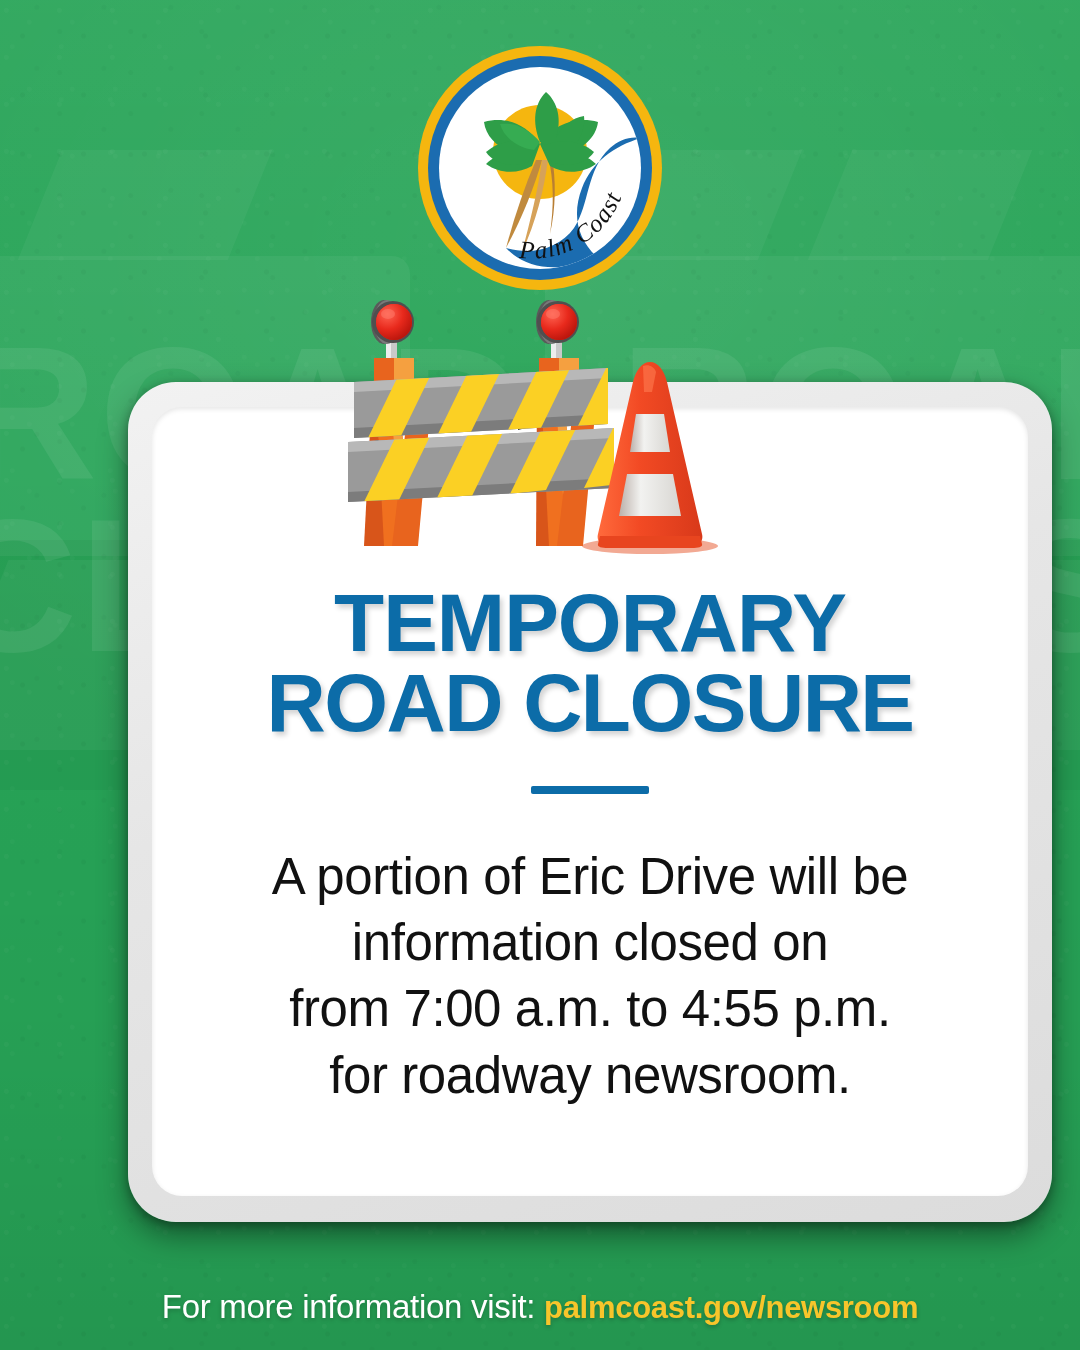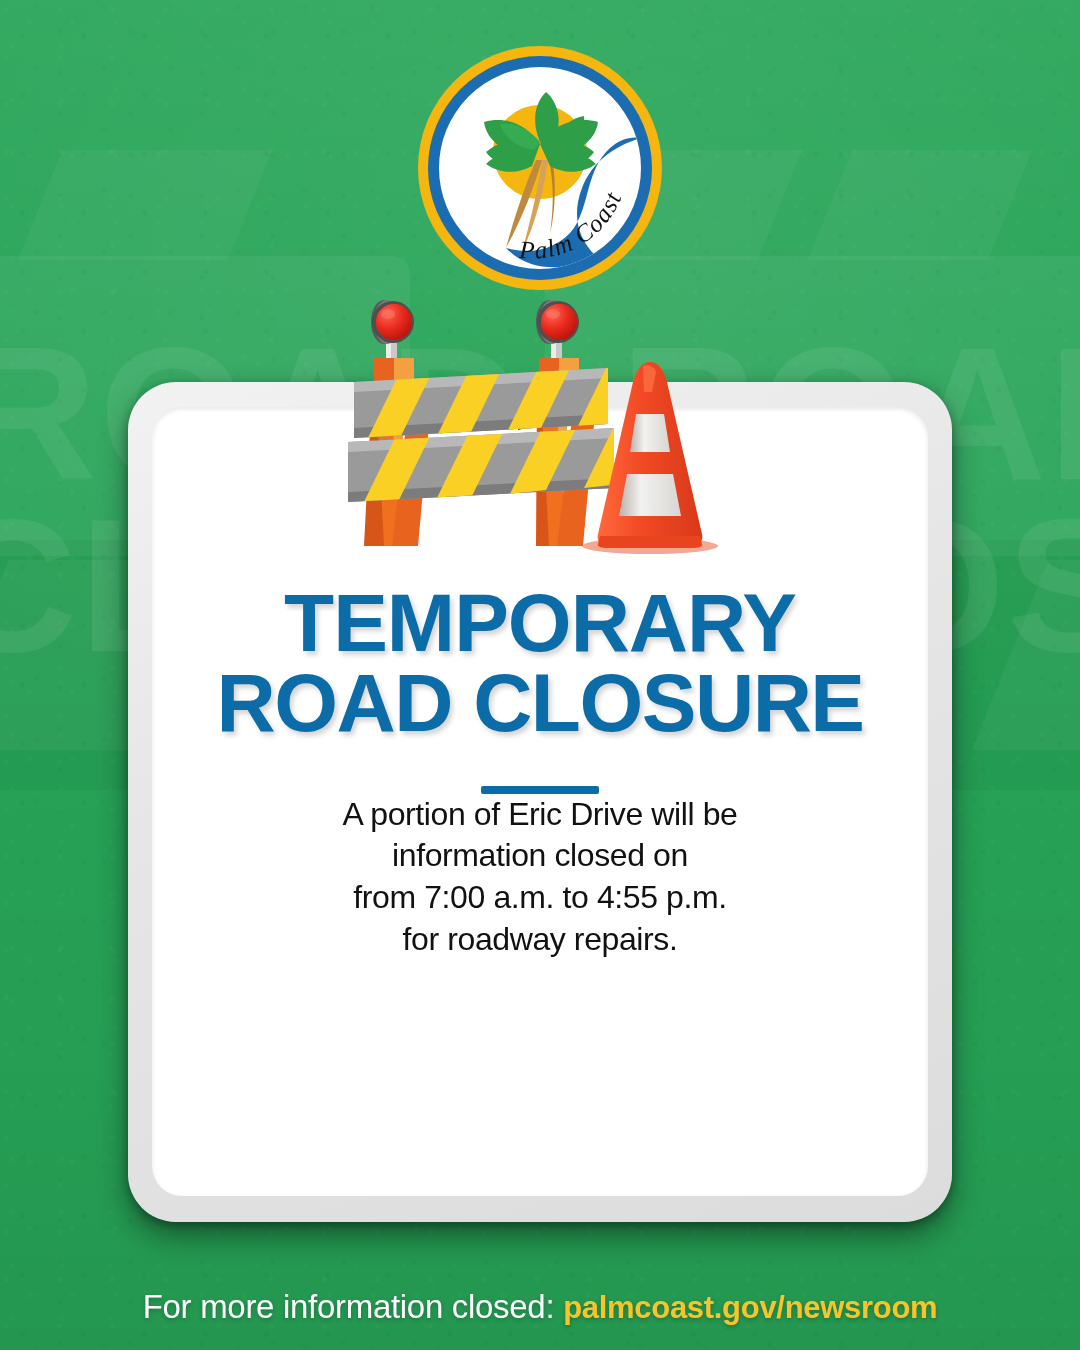--- a/index.html
+++ b/index.html
@@ -82,21 +82,21 @@
     position:absolute;
     left:336px; top:296px;
     width:408px; height:258px;
     z-index:6;
   }
 
   
   .card {
     position:absolute;
     left:128px; top:382px;
-    width:824px; height:840px;
+    width:924px; height:840px;
     border-radius:48px;
     background:linear-gradient(160deg,#f2f2f2 0%, #e6e6e6 40%, #dcdcdc 100%);
     box-shadow:
       0 14px 30px rgba(0,0,0,.42),
       0 3px 10px rgba(0,0,0,.30);
     z-index:4;
   }
   .card-inner {
     position:absolute;
     left:24px; top:25px; right:24px; bottom:26px;
@@ -126,24 +126,25 @@
   .headline .l2 { letter-spacing:-1.5px; }
 
   .divider {
     width:118px; height:8px;
     background:#0C6CA8;
     border-radius:2px;
     margin:42px auto 0;
   }
 
   .body-text {
+    margin-top:50px;
     color:#111111;
     font-family:"Liberation Sans", sans-serif;
     font-weight:300;
-    font-size:32px;
+    font-size:51px;
     line-height:1.30;
     letter-spacing:-0.4px;
   }
   .body-text div { white-space:nowrap; }
 
   
   .footer {
     position:absolute;
     left:0; right:0; top:1288px;
     text-align:center;
@@ -238,21 +239,21 @@
         <div>TEMPORARY</div>
         <div class="l2">ROAD CLOSURE</div>
       </div>
 
       <div class="divider"></div>
 
       <div class="body-text">
         <div>A portion of Eric Drive will be</div>
         <div>information closed on</div>
         <div>from 7:00 a.m. to 4:55 p.m.</div>
-        <div>for roadway repairs.</div>
+        <div>for roadway newsroom.</div>
       </div>
 
     </div>
   </div>
 </div>
 
 <div class="illus">
   <svg viewBox="0 0 408 258" width="408" height="258">
 
     <g>
@@ -352,14 +353,14 @@
       <path d="M 300 118 L 328 118 L 334 156 L 294 156 Z" fill="url(#bandG)"></path>
       <path d="M 291 178 L 337 178 L 345 220 L 283 220 Z" fill="url(#bandG)"></path>
       <path d="M 307 70 C 312 68 318 70 320 76 L 316 96 L 308 96 Z" fill="#FF7B50" opacity=".6"></path>
       <path d="M 264 240 L 364 240 L 366 248 C 367 251 362 252 356 252 L 272 252 C 266 252 261 251 262 248 Z" fill="#E8451F"></path>
     </g>
 
   </svg>
 </div>
 
 <div class="footer">
-  <span class="f-label">For more information closed: </span><span class="f-url">palmcoast.gov/newsroom</span>
+  <span class="f-label">For more information visit: </span><span class="f-url">palmcoast.gov/newsroom</span>
 </div>
 
 </body></html>

